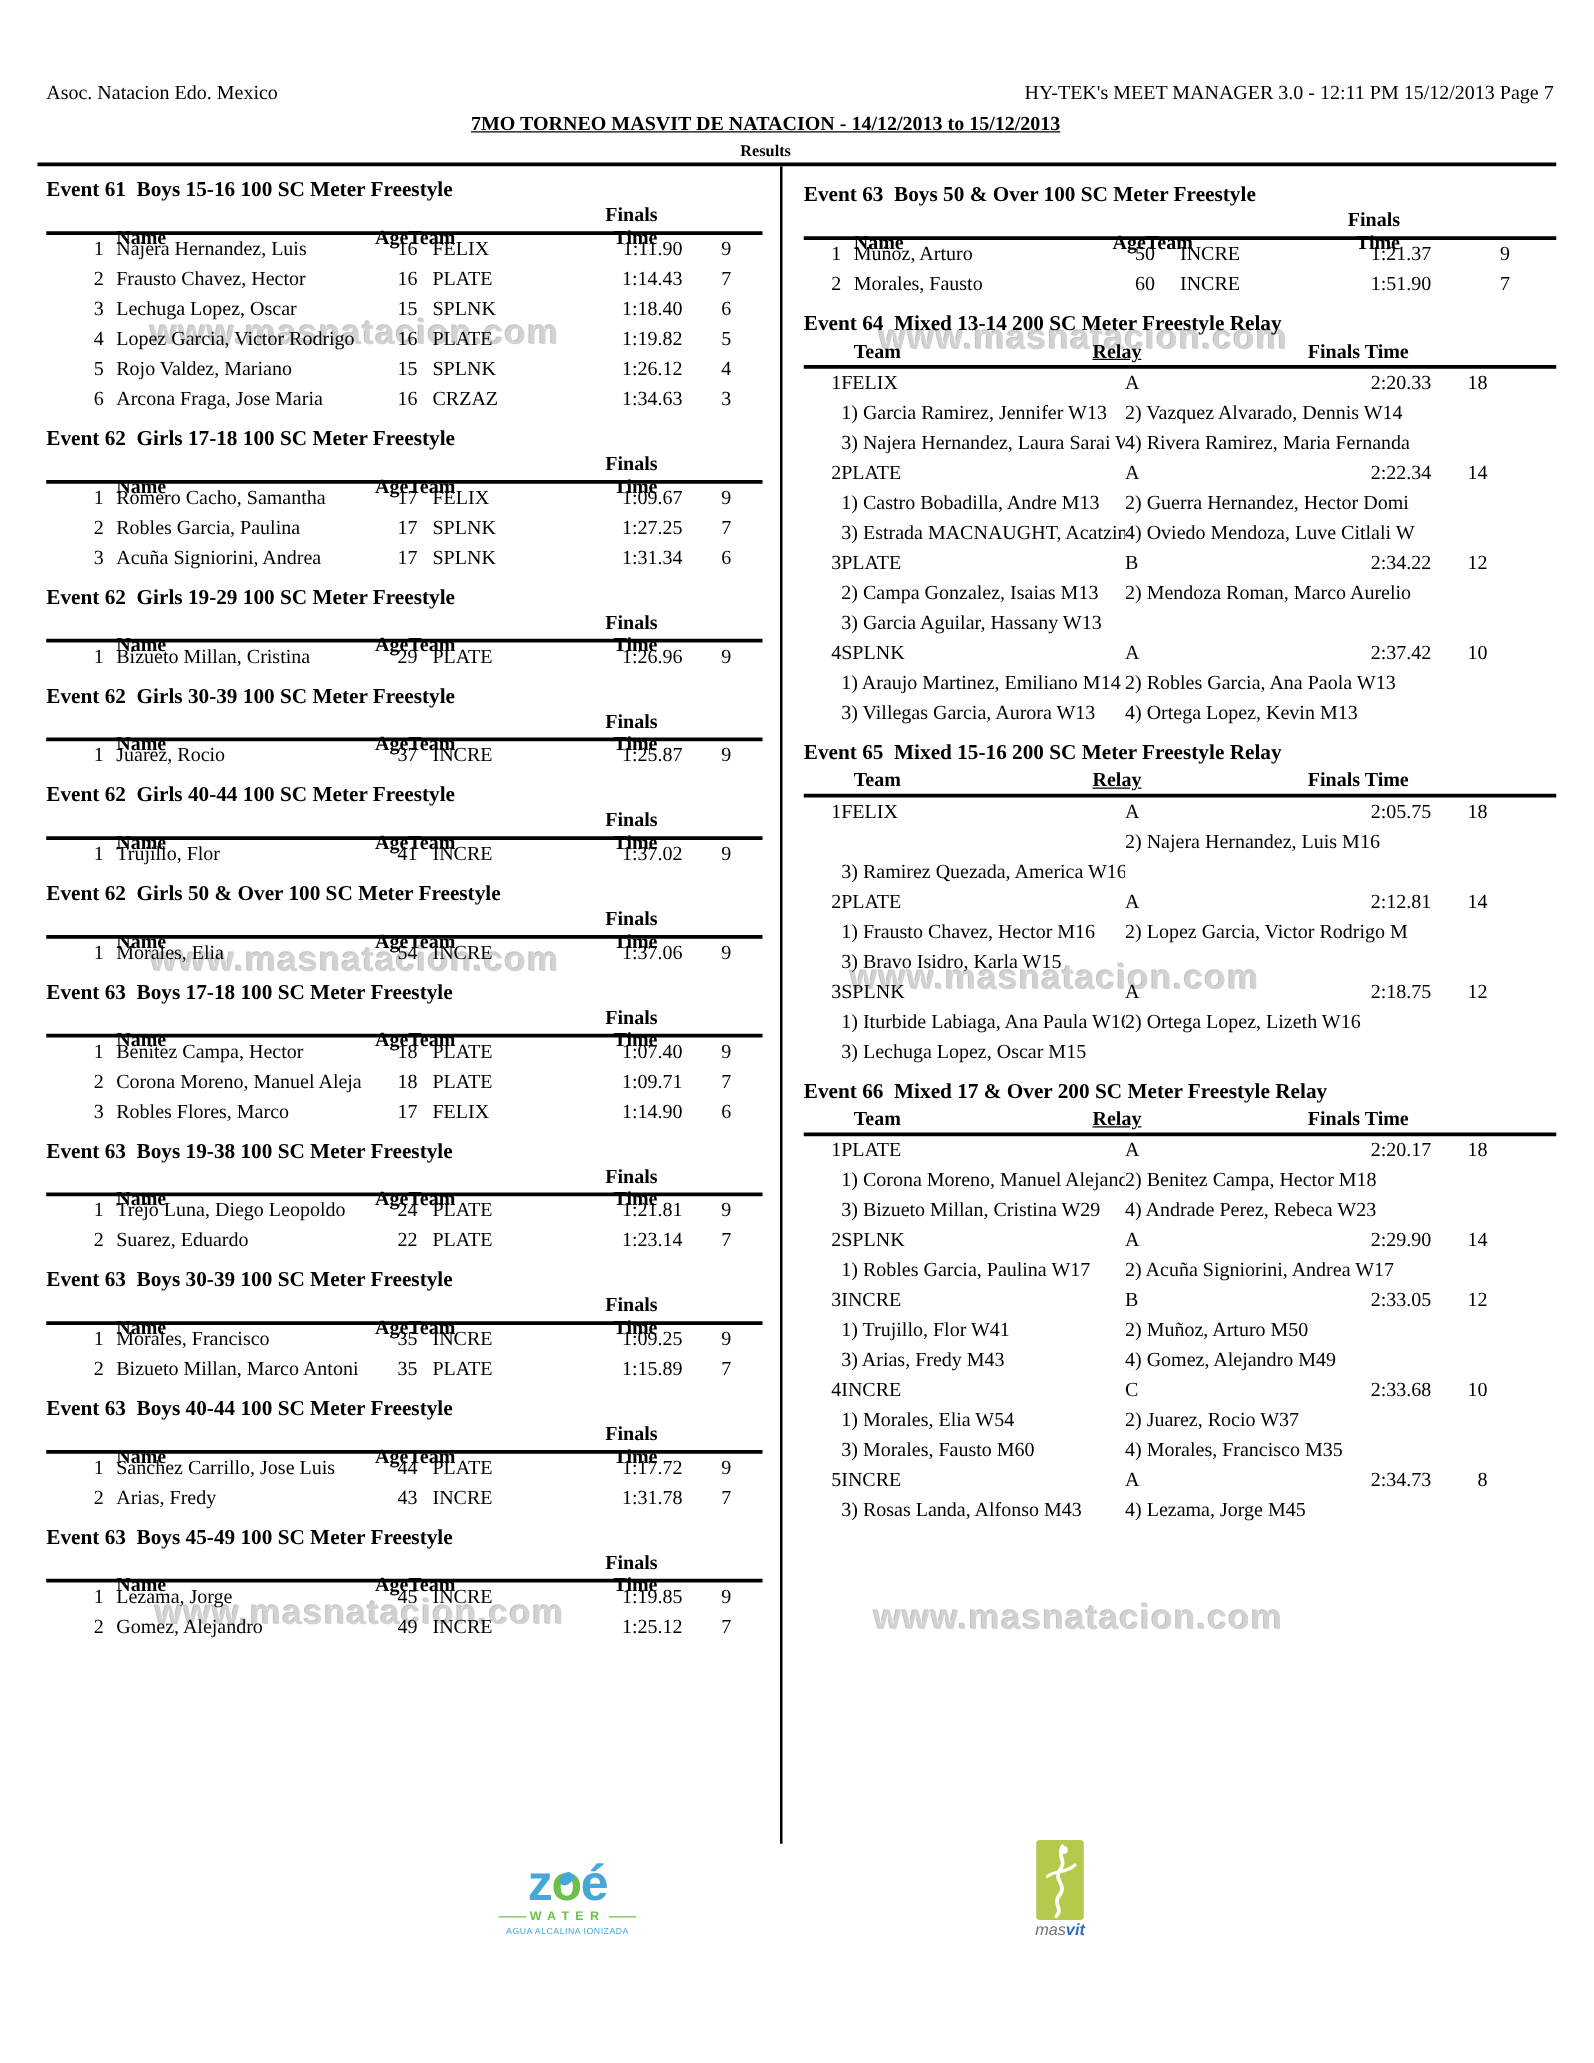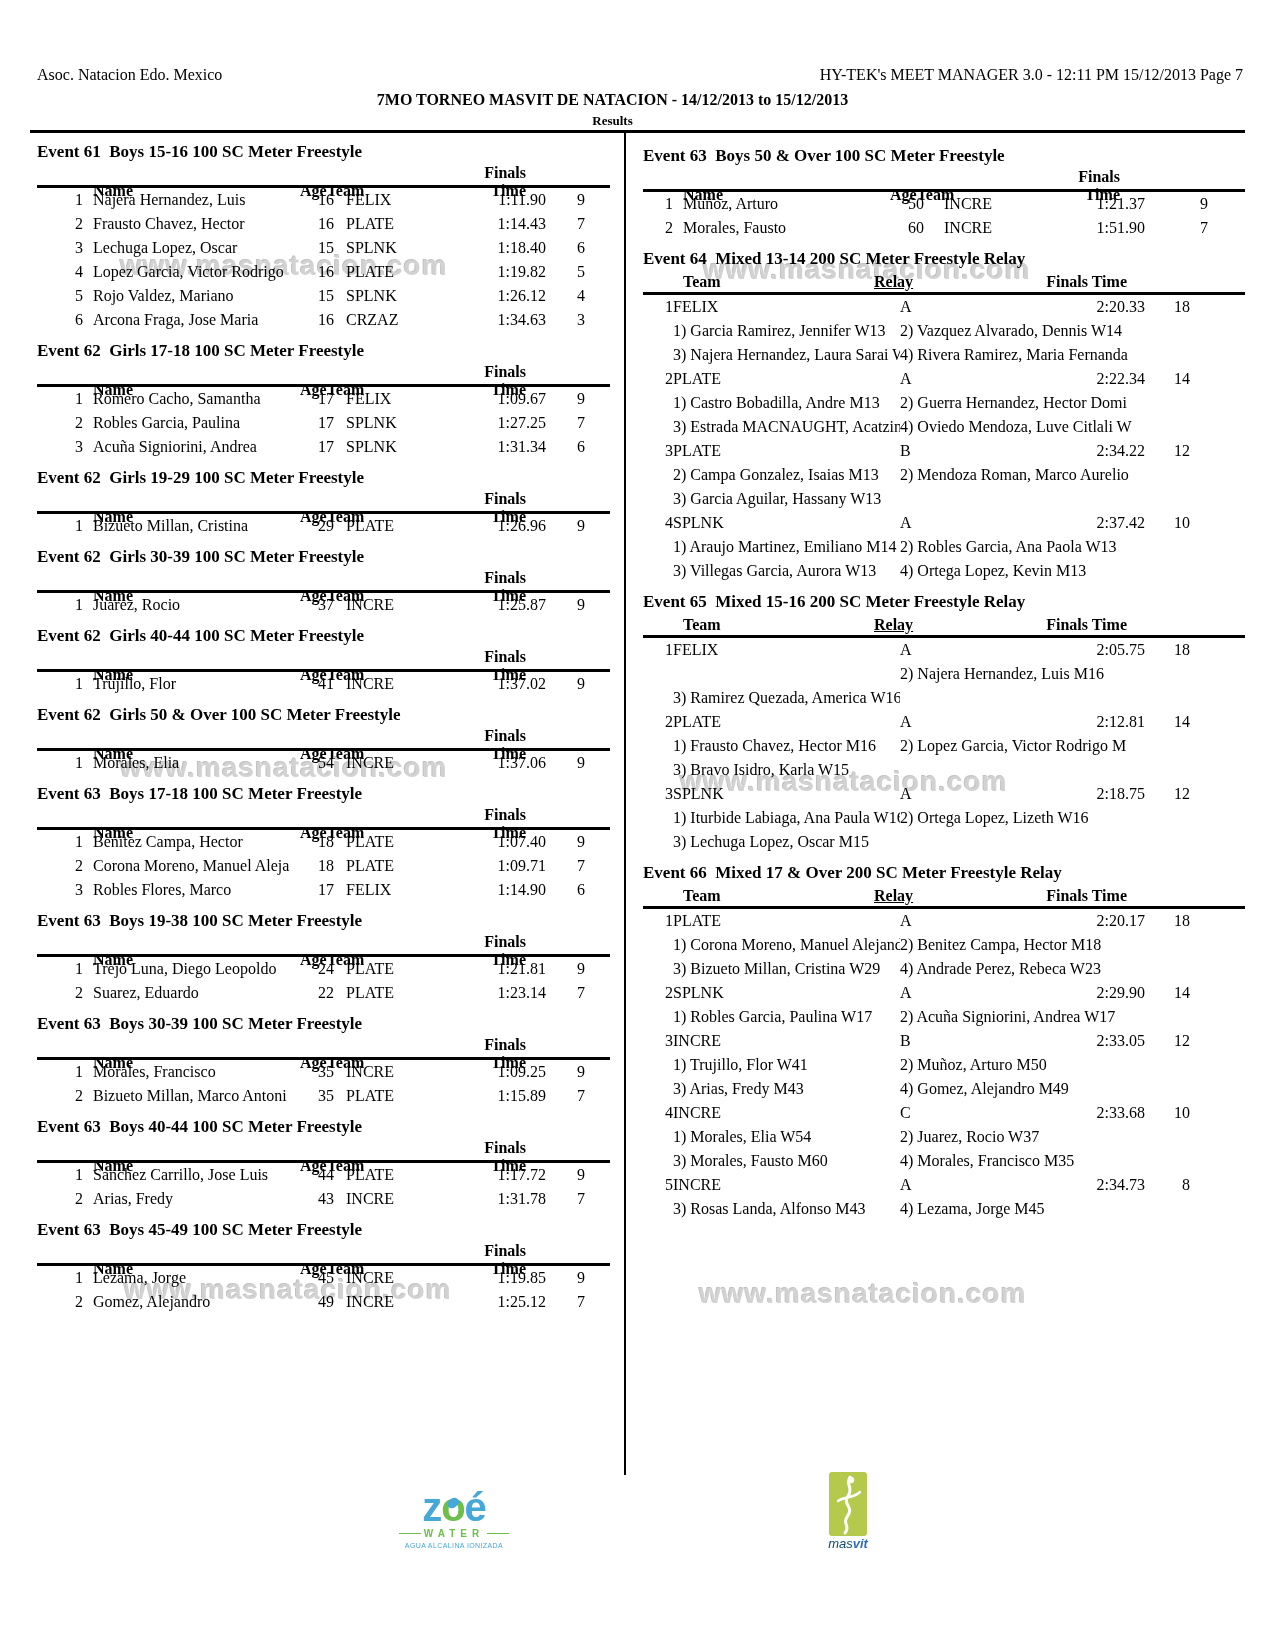--- a/index.html
+++ b/index.html
@@ -1,21 +1,21 @@
 <!DOCTYPE html>
 <html><head>
 <meta charset="utf-8">
 <style>
   html,body{margin:0;padding:0;background:#fff;}
   body{width:1275px;height:1650px;position:relative;font-family:"Liberation Serif",serif;color:#000;overflow:hidden;}
 
   
   #org{position:absolute;left:37px;top:66px;font-size:16px;}
   #app{position:absolute;right:32px;top:66px;font-size:16px;}
-  #title{position:absolute;left:0;top:91px;width:1225px;text-align:center;font-weight:bold;font-size:16px;}
+  #title{position:absolute;left:0;top:91px;width:1225px;text-align:center;font-weight:bold;font-size:16px;text-decoration:underline;}
   #results{position:absolute;left:0;top:113px;width:1225px;text-align:center;font-weight:bold;font-size:13px;}
   #top-rule{position:absolute;left:30px;top:130px;width:1215px;height:3px;background:#000;}
   #divider{position:absolute;left:624px;top:133px;width:2px;height:1342px;background:#000;}
 
   
   .col{position:absolute;}
   .col.leftcol{left:37px;top:138px;width:573px;}
   .col.rightcol{left:643px;top:142px;width:602px;}
 
   .event-title{font-weight:bold;font-size:17px;line-height:20px;margin:9px 0 2px 0;white-space:pre;}
@@ -67,21 +67,21 @@
   .zoe-o{color:#6cbf4a;position:relative;display:inline-block;}
   .zoe-drop{position:absolute;left:50%;top:9px;width:9px;height:12px;background:#45a8d9;border-radius:50% 0 50% 50%;transform:translateX(-50%) rotate(45deg);}
   .zoe-water{display:flex;align-items:center;gap:3px;color:#6cbf4a;font-family:"Liberation Sans",sans-serif;font-weight:bold;font-size:10px;letter-spacing:5px;margin-top:2px;}
   .zoe-water::before,.zoe-water::after{content:"";flex:1;height:1px;background:#6cbf4a;}
   .zoe-tag{font-family:"Liberation Sans",sans-serif;font-size:7px;color:#45a8d9;letter-spacing:0.4px;margin-top:3px;}
 
   
   #masvit{position:absolute;left:826px;top:1472px;width:44px;text-align:center;}
   .masvit-block{width:38px;height:64px;margin:0 auto;background:#b5ca4d;border-radius:3px;position:relative;}
   .masvit-text{font-family:"Liberation Sans",sans-serif;font-style:italic;font-size:13px;line-height:14px;margin-top:1px;}
-  .masvit-mas{color:#0c4a6e;}
+  .masvit-mas{color:#737373;}
   .masvit-vit{color:#2f6fbe;font-weight:bold;}
 </style>
 </head>
 <body>
 
 <div id="org">Asoc. Natacion Edo. Mexico</div>
 <div id="app">HY-TEK's MEET MANAGER 3.0 - 12:11 PM  15/12/2013  Page 7</div>
 <div id="title">7MO TORNEO MASVIT DE NATACION - 14/12/2013 to 15/12/2013</div>
 <div id="results">Results</div>
 <div id="top-rule"></div>

